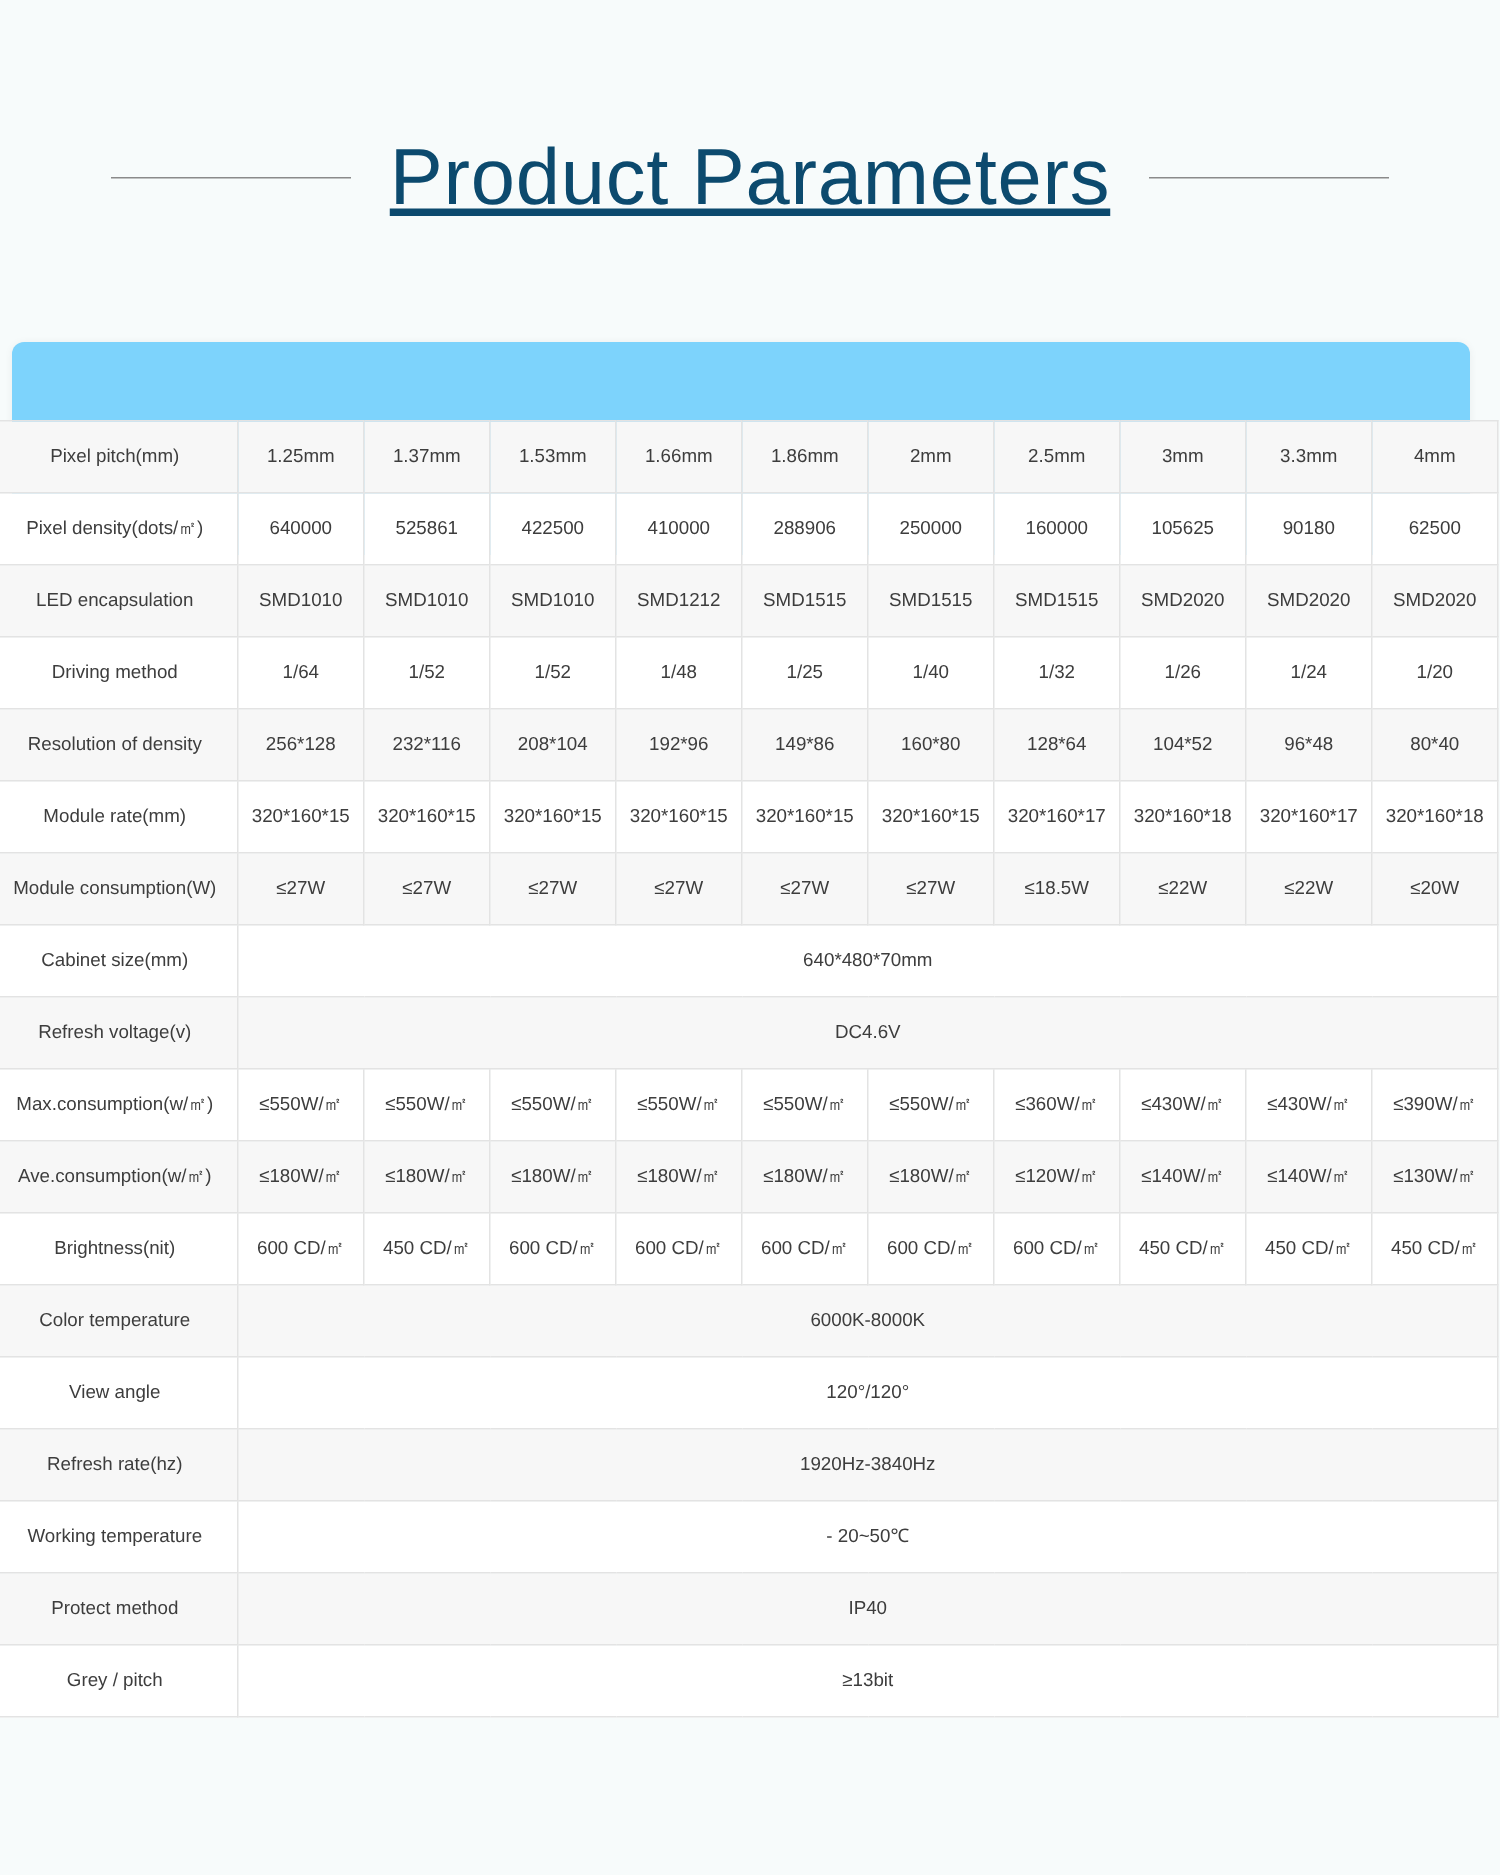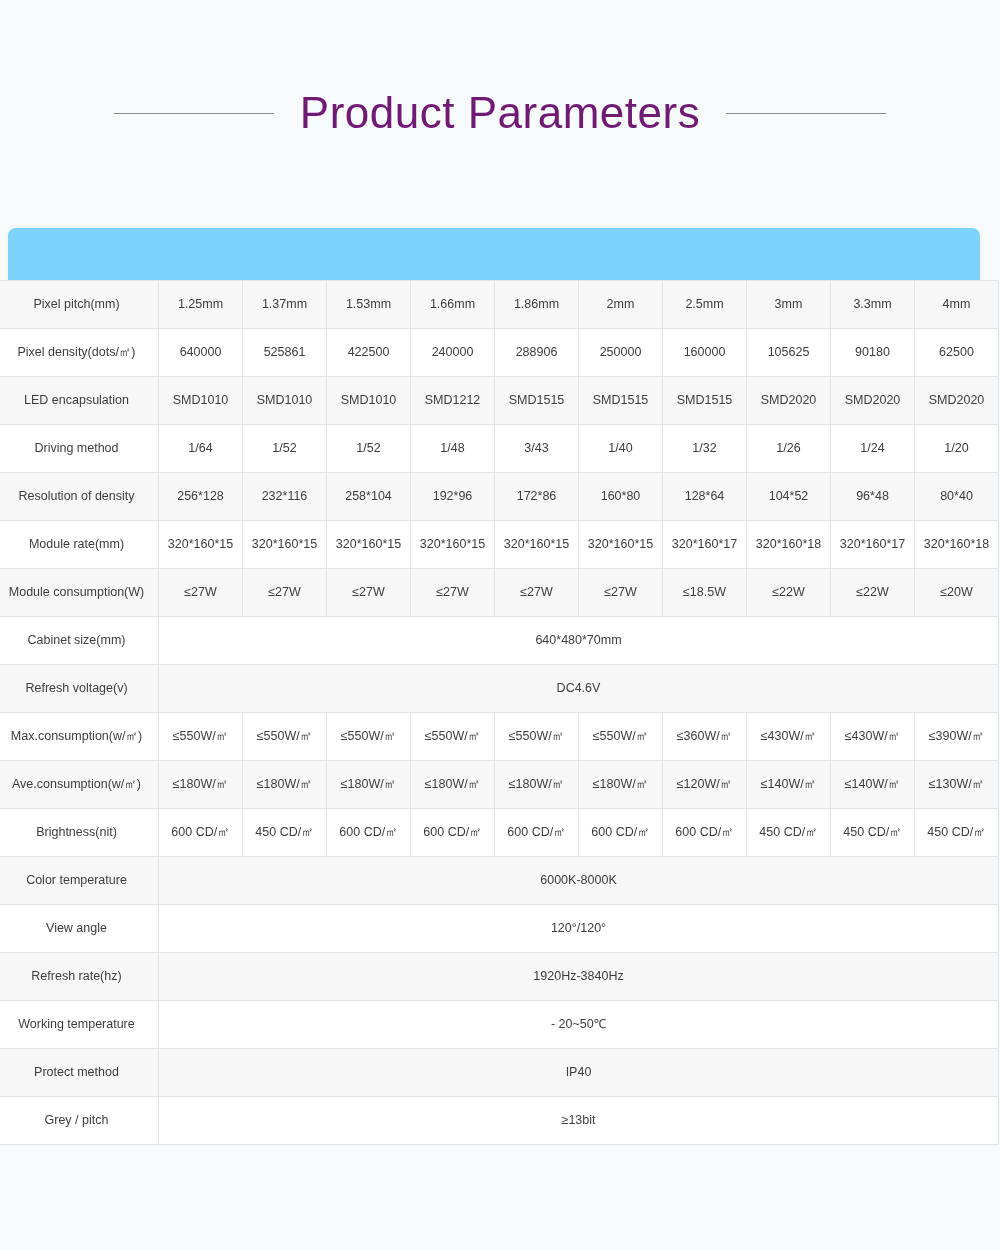--- a/index.html
+++ b/index.html
@@ -29,26 +29,27 @@
     justify-content: center;
     padding-top: 88px;
     gap: 26px;
   }
   .title-rule {
     width: 160px;
     height: 1px;
     background: #8a8a8a;
   }
   .title-text {
-    font-size: 44px;
+    font-size: 53px;
     font-weight: 400;
     letter-spacing: 0.5px;
-    color: #701a75;
+    color: #0c4a6e;
     white-space: nowrap;
     font-family: "Liberation Sans", sans-serif;
+    text-decoration: underline;
   }
 
   
   .card {
     position: absolute;
     left: 8px;
     top: 228px;
     width: 972px;
     background: #7dd3fc;
     border-radius: 8px;
@@ -125,21 +126,21 @@
             <td class="val">2.5mm</td>
             <td class="val">3mm</td>
             <td class="val">3.3mm</td>
             <td class="val last">4mm</td>
           </tr>
           <tr class="plain">
             <td class="label">Pixel density(dots/㎡)</td>
             <td class="val">640000</td>
             <td class="val">525861</td>
             <td class="val">422500</td>
-            <td class="val">240000</td>
+            <td class="val">410000</td>
             <td class="val">288906</td>
             <td class="val">250000</td>
             <td class="val">160000</td>
             <td class="val">105625</td>
             <td class="val">90180</td>
             <td class="val last">62500</td>
           </tr>
           <tr class="alt">
             <td class="label">LED encapsulation</td>
             <td class="val">SMD1010</td>
@@ -152,34 +153,34 @@
             <td class="val">SMD2020</td>
             <td class="val">SMD2020</td>
             <td class="val last">SMD2020</td>
           </tr>
           <tr class="plain">
             <td class="label">Driving method</td>
             <td class="val">1/64</td>
             <td class="val">1/52</td>
             <td class="val">1/52</td>
             <td class="val">1/48</td>
-            <td class="val">3/43</td>
+            <td class="val">1/25</td>
             <td class="val">1/40</td>
             <td class="val">1/32</td>
             <td class="val">1/26</td>
             <td class="val">1/24</td>
             <td class="val last">1/20</td>
           </tr>
           <tr class="alt">
             <td class="label">Resolution of density</td>
             <td class="val">256*128</td>
             <td class="val">232*116</td>
-            <td class="val">258*104</td>
+            <td class="val">208*104</td>
             <td class="val">192*96</td>
-            <td class="val">172*86</td>
+            <td class="val">149*86</td>
             <td class="val">160*80</td>
             <td class="val">128*64</td>
             <td class="val">104*52</td>
             <td class="val">96*48</td>
             <td class="val last">80*40</td>
           </tr>
           <tr class="plain">
             <td class="label">Module rate(mm)</td>
             <td class="val">320*160*15</td>
             <td class="val">320*160*15</td>

